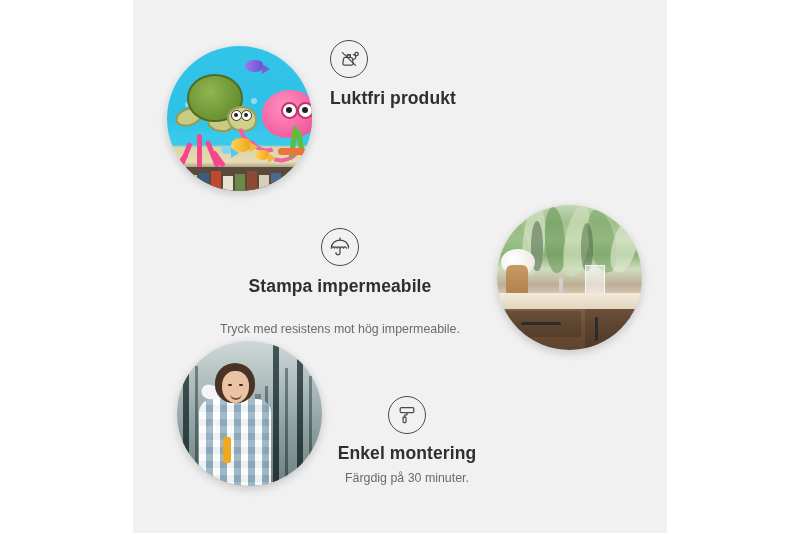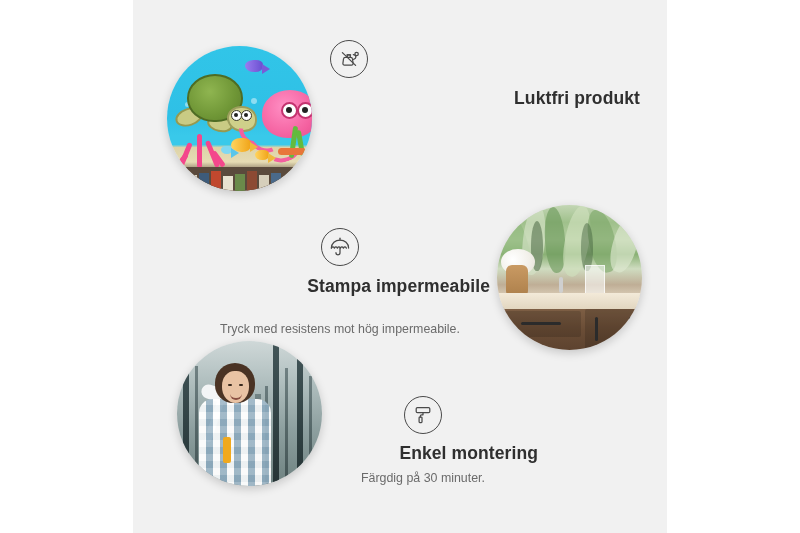--- a/index.html
+++ b/index.html
@@ -140,41 +140,40 @@
     border: 1.4px solid #4a4a4a; box-sizing: border-box;
     display: flex; align-items: center; justify-content: center;
   }
   .heading {
     font-size: 17.5px;
     font-weight: bold;
     color: #2f2f2f;
     line-height: 1.25;
     letter-spacing: .1px;
     margin: 0;
-    text-align: right;
   }
   .body {
     font-size: 12.4px;
     color: #6b6b6b;
     line-height: 1.42;
     margin: 0;
   }
 
   
   #block-1 { left: 330px; top: 40px; width: 310px; text-align: left; }
   #block-1 .icon-circle { margin-bottom: 10px; }
   #block-1 .heading { margin-bottom: 6px; }
 
   
   #block-2 { left: 190px; top: 228px; width: 300px; text-align: center; }
   #block-2 .icon-circle { margin: 0 auto 10px auto; }
   #block-2 .heading { margin-bottom: 23px; }
 
   
-  #block-3 { left: 308px; top: 396px; width: 230px; text-align: center; }
+  #block-3 { left: 292px; top: 396px; width: 230px; text-align: center; }
   #block-3 .icon-circle { margin: 0 auto 9px auto; }
   #block-3 .heading { margin-bottom: 5px; }
 </style>
 </head>
 <body>
 
 <div id="screen">
 
   <div id="panel"></div>
 

